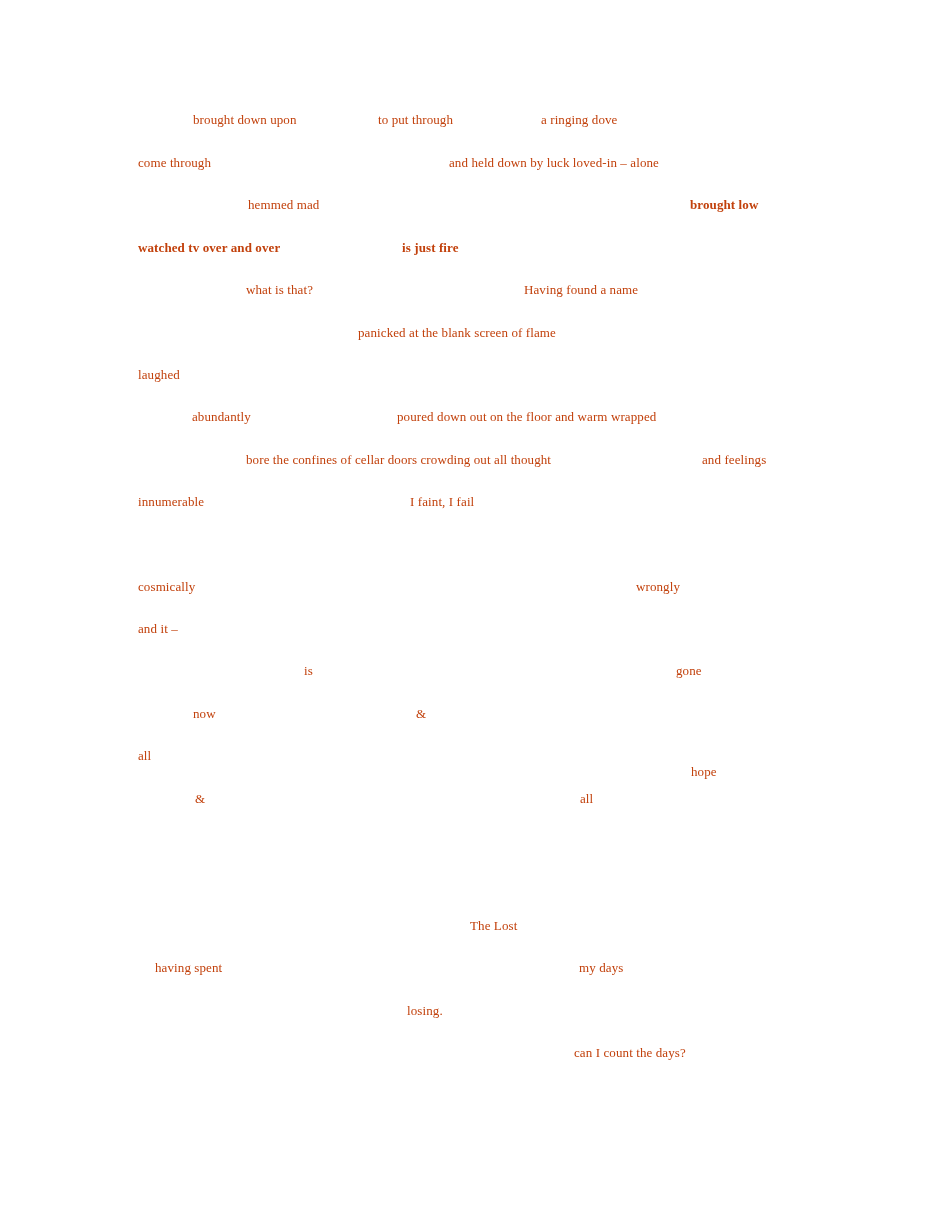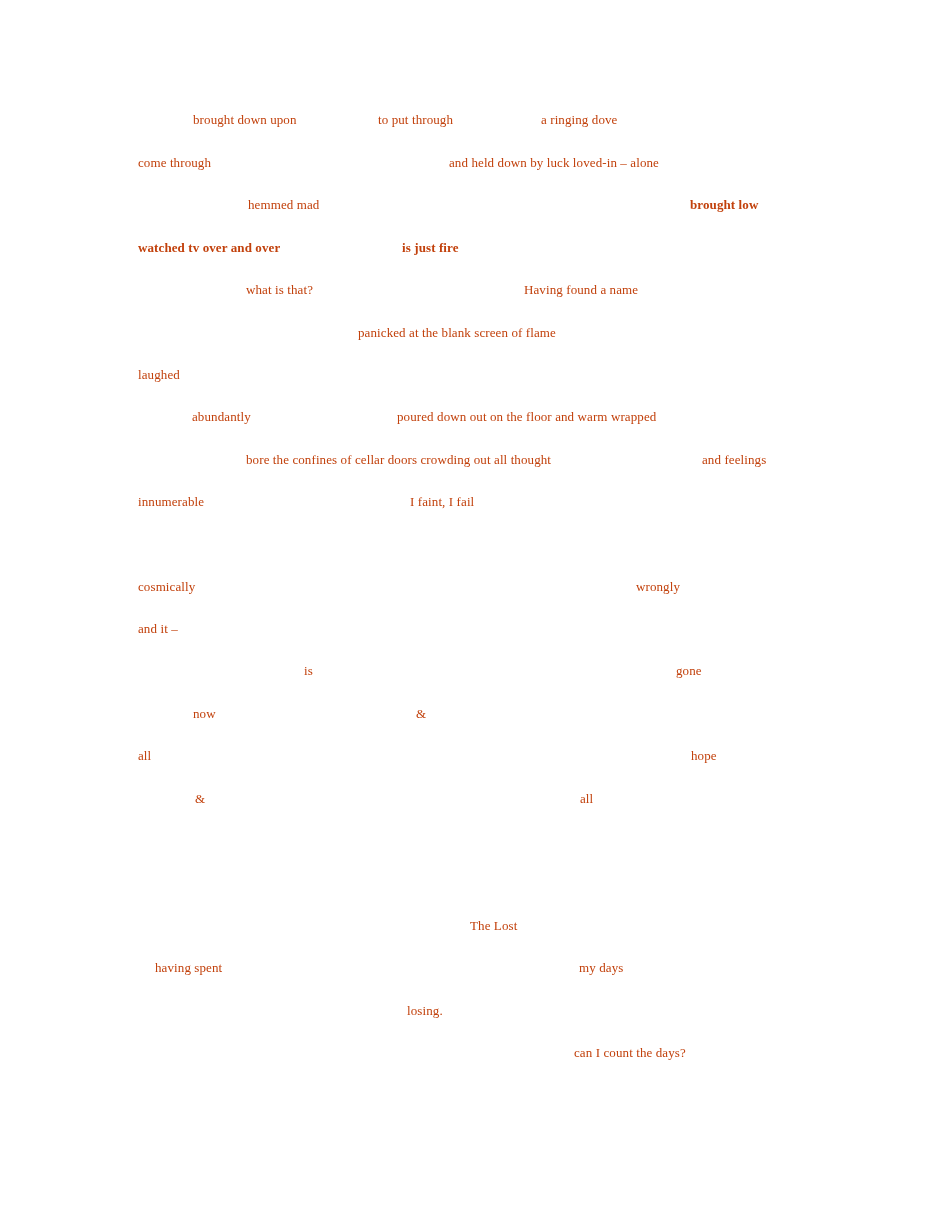--- a/index.html
+++ b/index.html
@@ -90,21 +90,21 @@
         <div style="position: absolute; left: 0px; top: 664px; width: 100%; height: 20px;">
           <span class="frag" style="left: 304px; top: 0px;">is</span>
           <span class="frag" style="left: 636px; top: 0px; margin-left: 40px;">gone</span>
         </div>
         <div style="position: absolute; left: 0px; top: 707px; width: 100%; height: 20px;">
           <span class="frag" style="left: 193px; top: 0px;">now</span>
           <span class="frag" style="left: 416px; top: 0px;">&amp;</span>
         </div>
         <div style="position: absolute; left: 0px; top: 749px; width: 100%; height: 20px;">
           <span class="frag" style="left: 138px; top: 0px;">all</span>
-          <span class="frag" style="left: 691px; top: 0px;">hope</span>
+          <span class="frag" style="left: 691px; top: 16px;">hope</span>
         </div>
         <div style="position: absolute; left: 0px; top: 792px; width: 100%; height: 20px;">
           <span class="frag" style="left: 195px; top: 0px;">&amp;</span>
           <span class="frag" style="left: 580px; top: 0px;">all</span>
         </div>
         <div style="position: absolute; left: 0px; top: 919px; width: 100%; height: 20px;">
           <span class="frag" style="left: 470px; top: 0px;">The Lost</span>
         </div>
         <div style="position: absolute; left: 0px; top: 961px; width: 100%; height: 20px;">
           <span class="frag" style="left: 155px; top: 0px;">having spent</span>

